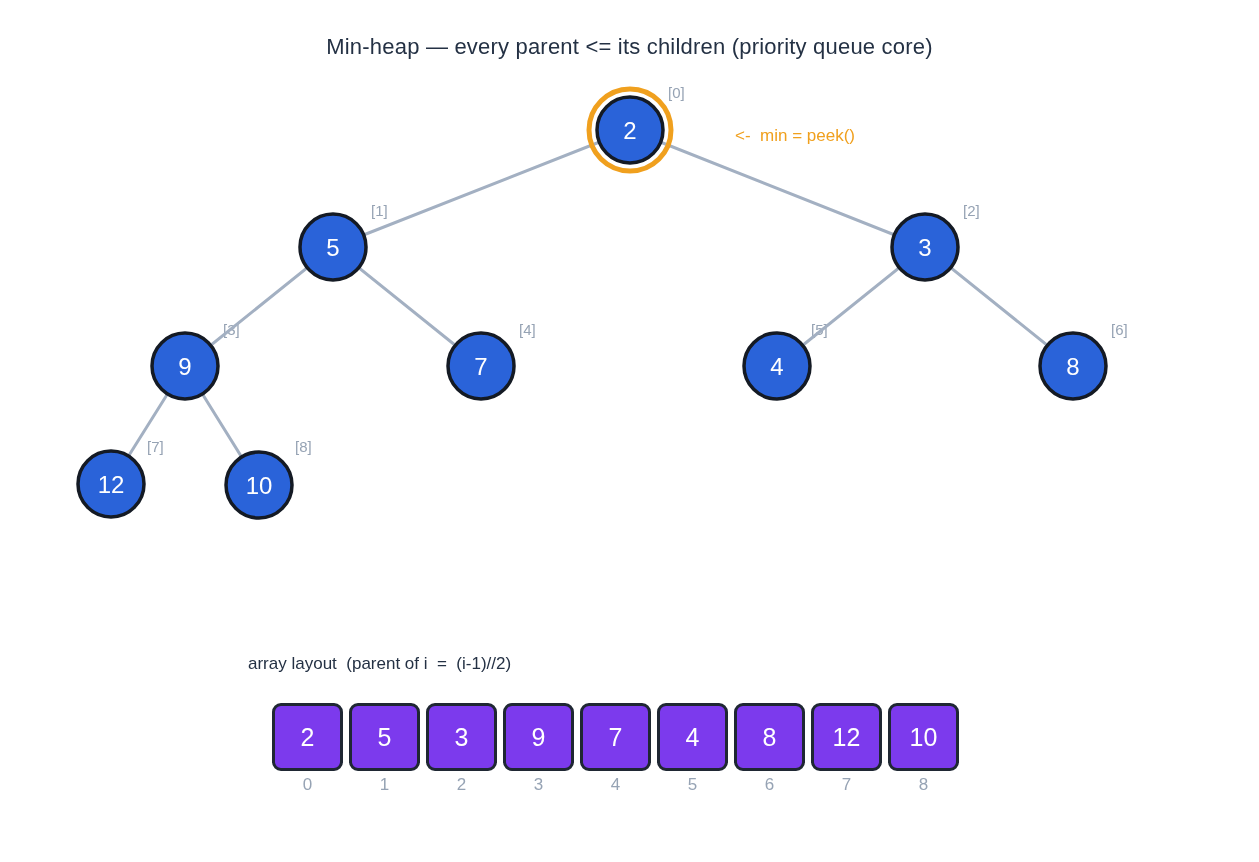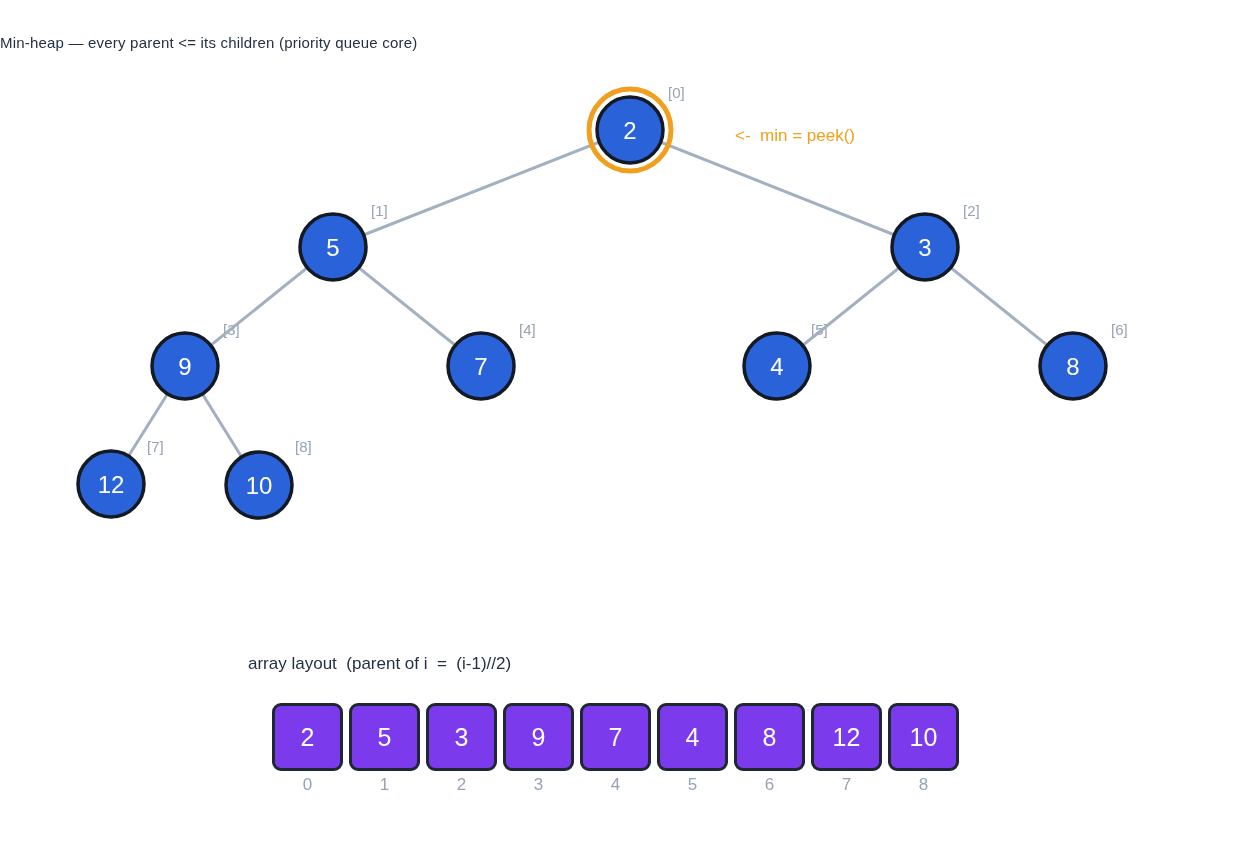--- a/index.html
+++ b/index.html
@@ -13,21 +13,22 @@
     height: 862px;
     background: #ffffff;
     font-family: "Liberation Sans", sans-serif;
     overflow: hidden;
   }
   .title {
     position: absolute;
     top: 34px;
     left: 0;
     width: 100%;
-    font-size: 15px;
+    text-align: center;
+    font-size: 22px;
     font-weight: 400;
     color: var(--title-text, #243144);
     letter-spacing: 0.2px;
     white-space: pre;
   }
   .tree-svg {
     position: absolute;
     top: 0;
     left: 0;
   }

